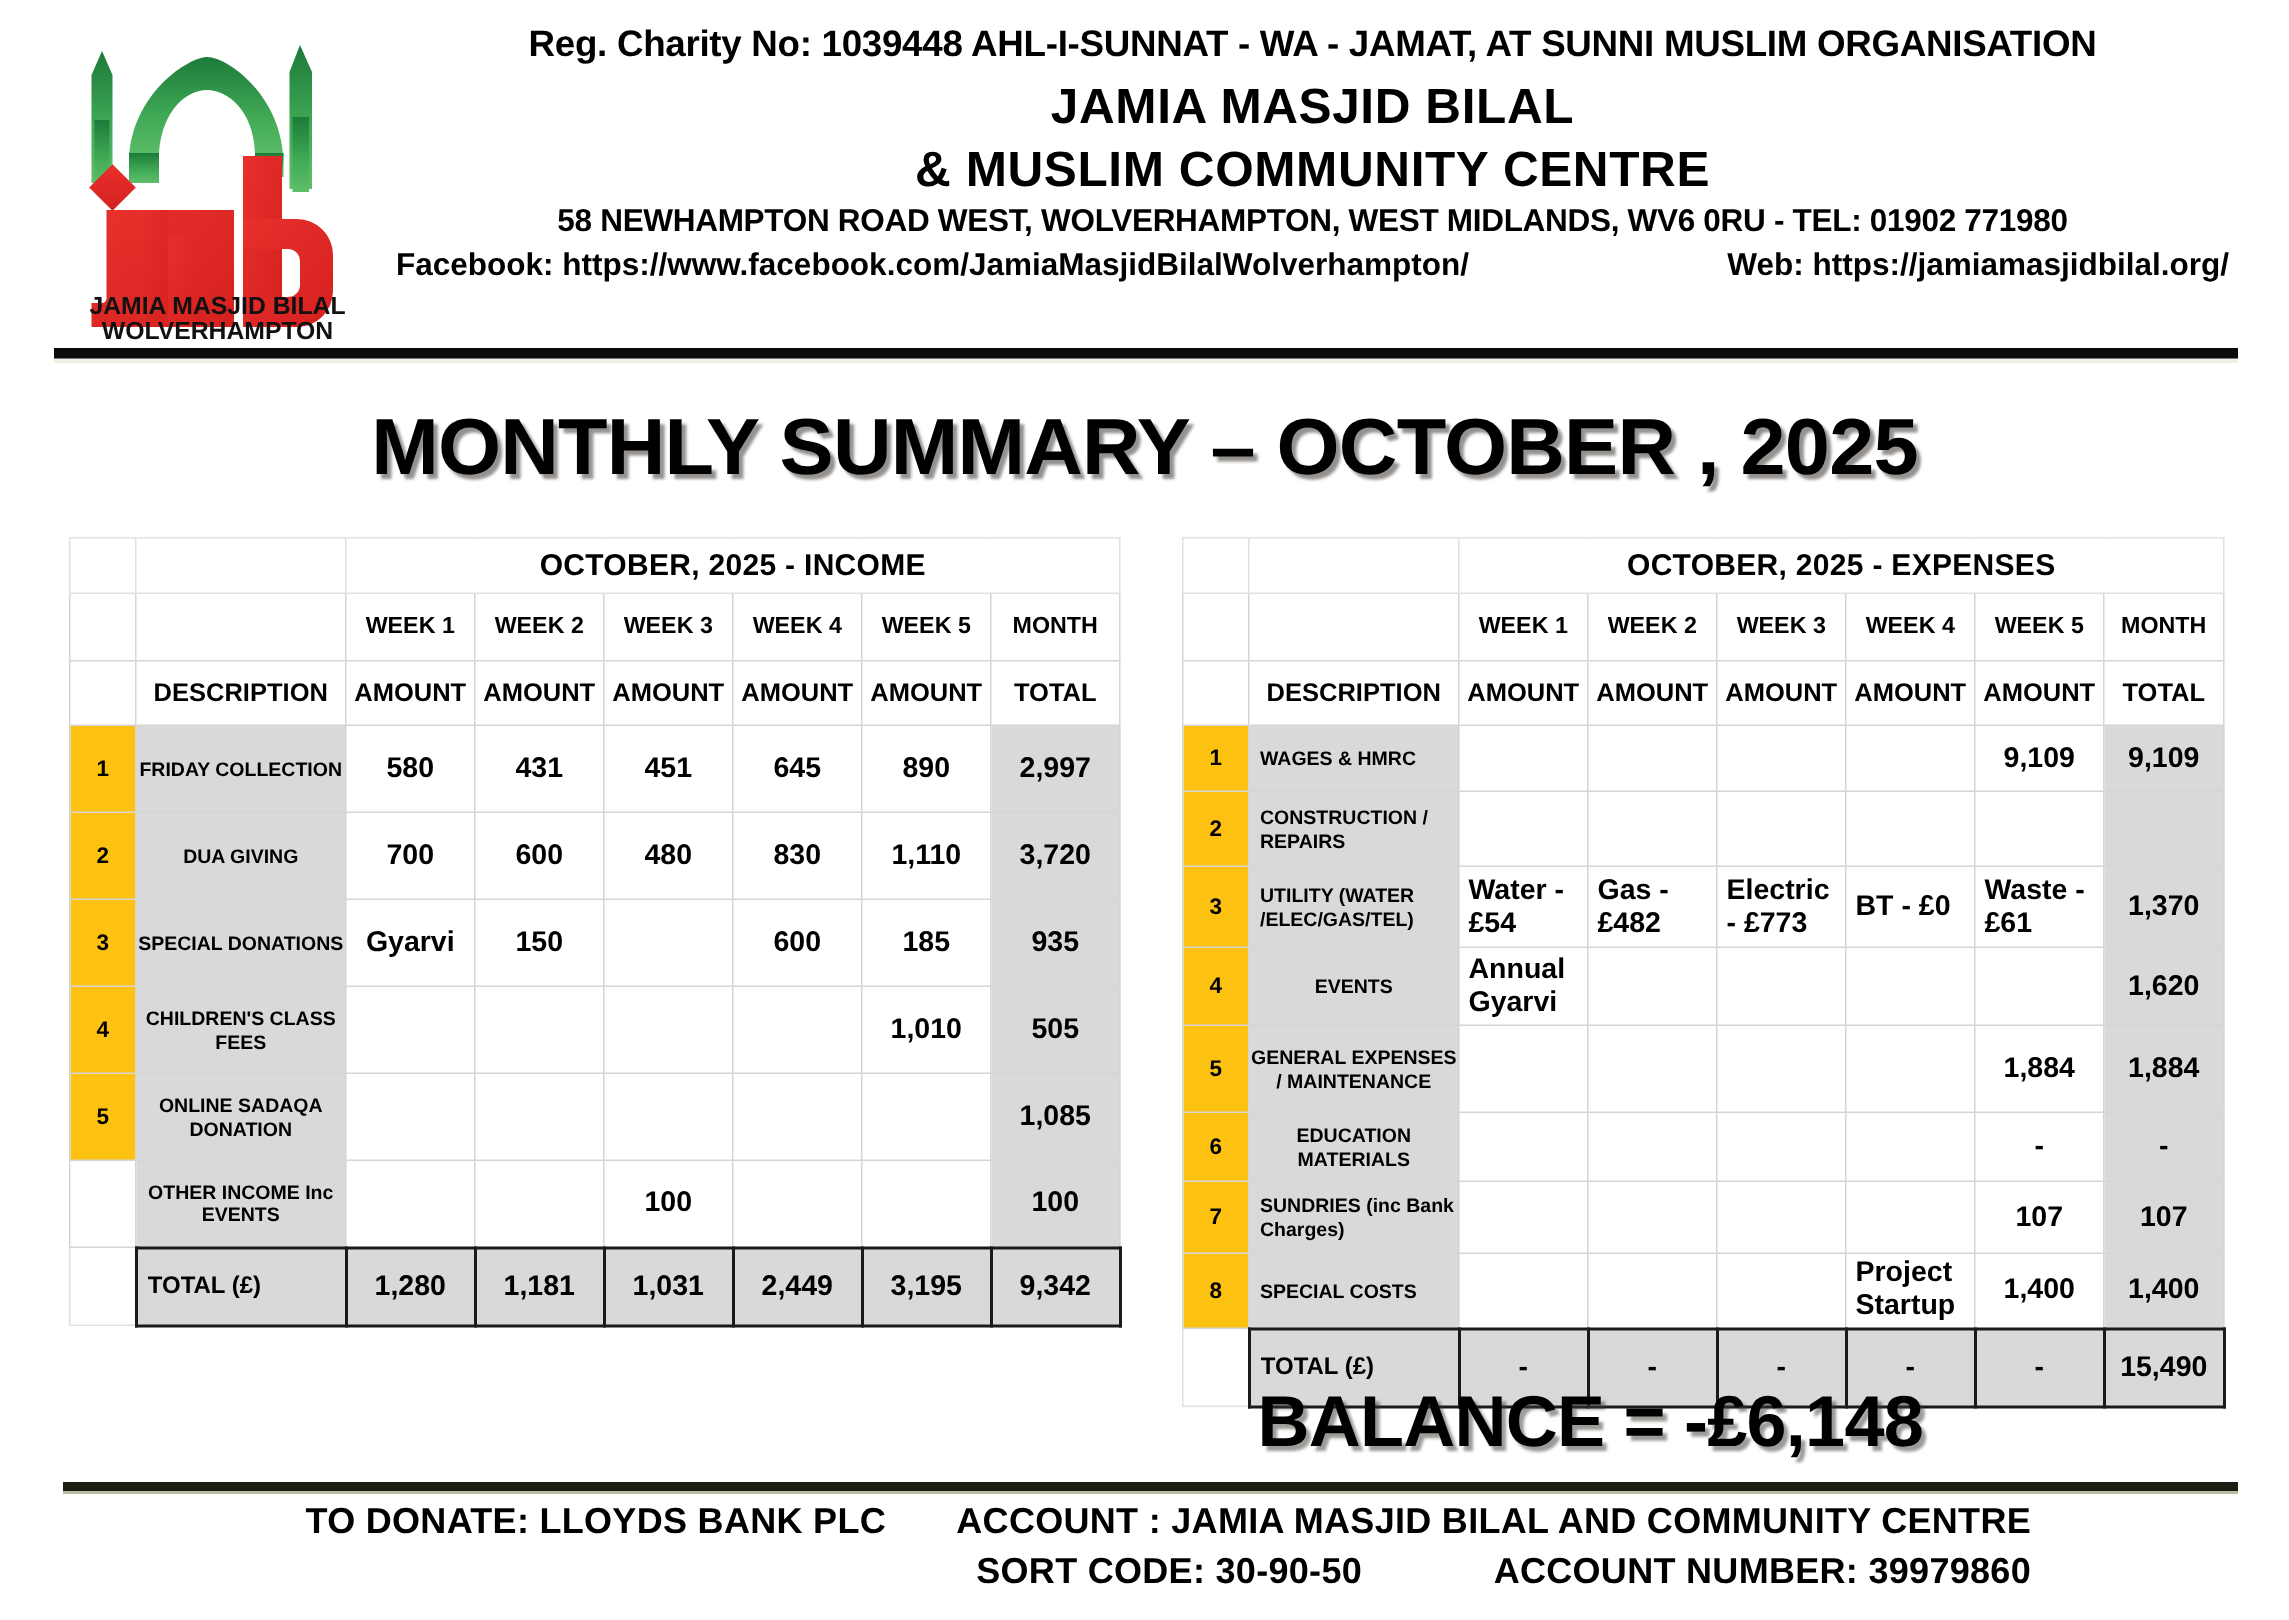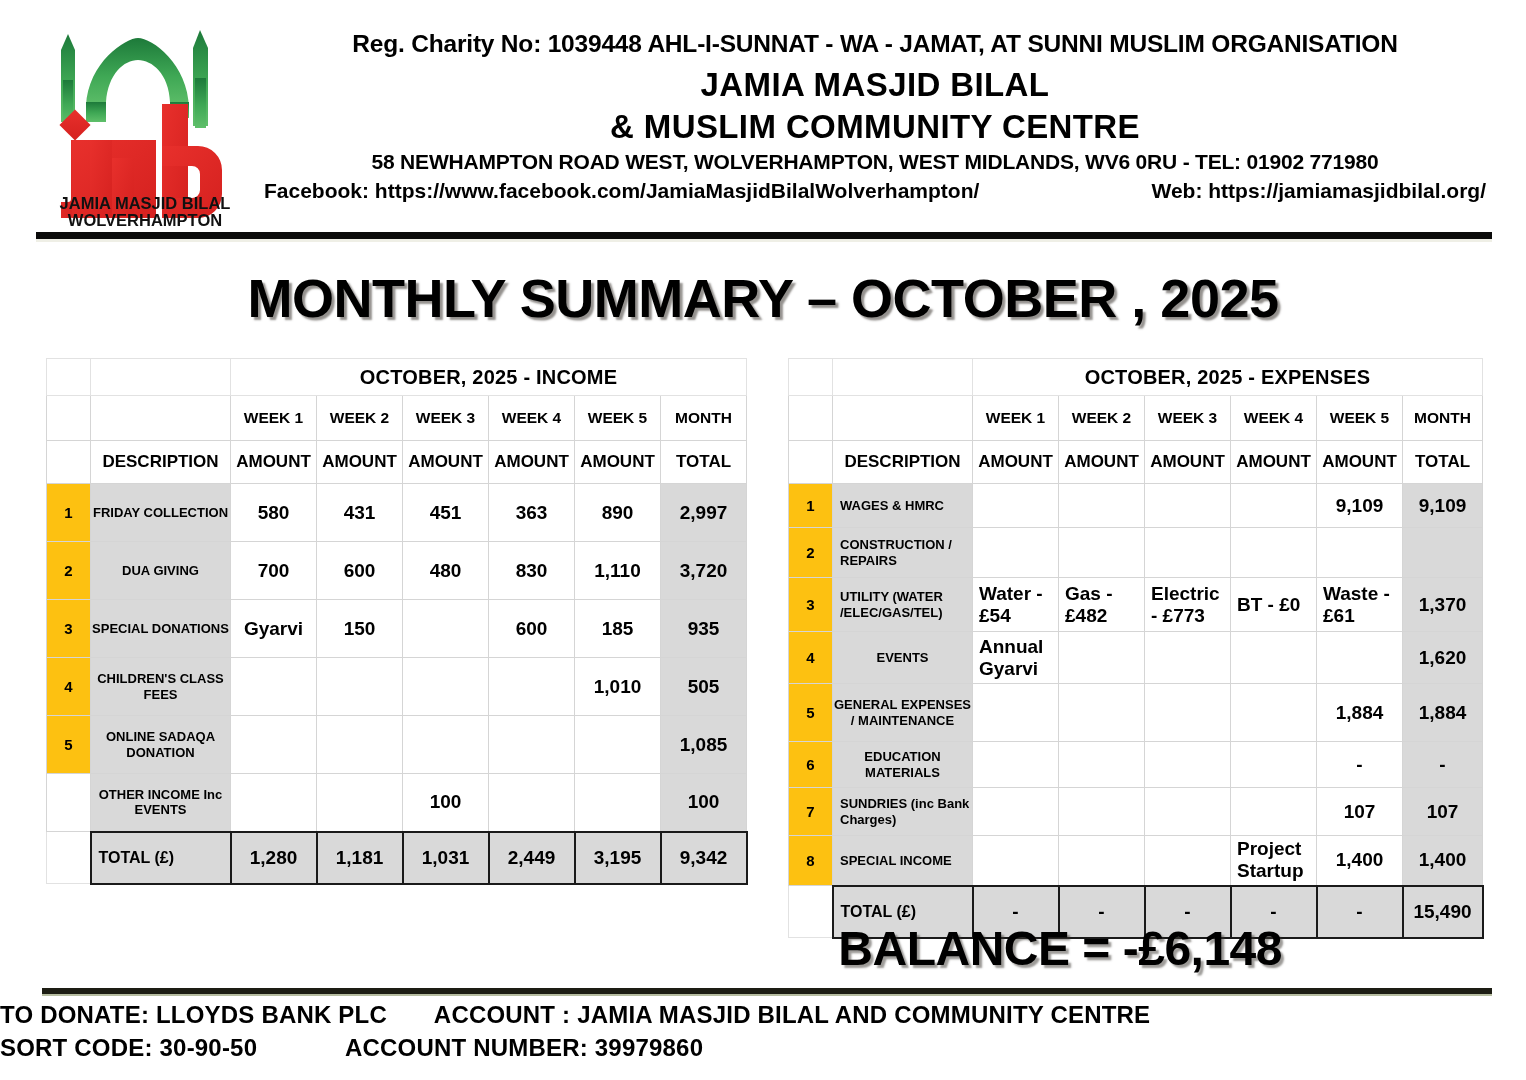--- a/index.html
+++ b/index.html
@@ -25,21 +25,21 @@
   }
   #logo {
     position: absolute;
     left: 42px; top: 22px;
     width: 200px; height: 212px;
   }
   #logo svg { display: block; }
 
   #header-text {
     position: absolute;
-    left: 250px; top: 30px;
+    left: 250px; top: 16px;
     width: 1250px;
     text-align: center;
   }
   .hdr-line1 {
     font-size: 24.5px;
     font-weight: bold;
     letter-spacing: -0.2px;
     white-space: nowrap;
     margin-bottom: 6px;
   }
@@ -206,21 +206,21 @@
     position: absolute;
     left: 42px; top: 988px;
     width: 1450px; height: 6px;
     background: #1d1d14;
     border-bottom: 2px solid #b7bda1;
   }
   #footer {
     position: absolute;
     left: 0; top: 998px;
     width: 1354px;
-    text-align: left;
+    text-align: right;
     font-size: 24px;
     font-weight: bold;
     letter-spacing: 0.2px;
     line-height: 1.38;
     white-space: nowrap;
   }
   #footer .f-row1 { display: block; }
   #footer .f-row2 { display: block; }
   #footer .sp { display: inline-block; width: 34px; }
 </style>
@@ -320,21 +320,21 @@
       <td class="hdr-desc">AMOUNT</td>
       <td class="hdr-desc">TOTAL</td>
     </tr>
 
     <tr style="height:58px">
       <td class="idx">1</td>
       <td class="desc">FRIDAY COLLECTION</td>
       <td class="amt">580</td>
       <td class="amt">431</td>
       <td class="amt">451</td>
-      <td class="amt">363</td>
+      <td class="amt">645</td>
       <td class="amt">890</td>
       <td class="mtotal">2,997</td>
     </tr>
     <tr style="height:58px">
       <td class="idx">2</td>
       <td class="desc">DUA GIVING</td>
       <td class="amt">700</td>
       <td class="amt">600</td>
       <td class="amt">480</td>
       <td class="amt">830</td>
@@ -498,21 +498,21 @@
       <td class="desc left">SUNDRIES (inc Bank Charges)</td>
       <td class="amt"></td>
       <td class="amt"></td>
       <td class="amt"></td>
       <td class="amt"></td>
       <td class="amt">107</td>
       <td class="mtotal">107</td>
     </tr>
     <tr style="height:50px">
       <td class="idx">8</td>
-      <td class="desc left">SPECIAL INCOME</td>
+      <td class="desc left">SPECIAL COSTS</td>
       <td class="amt"></td>
       <td class="amt"></td>
       <td class="amt"></td>
       <td class="amt note">Project Startup</td>
       <td class="amt">1,400</td>
       <td class="mtotal">1,400</td>
     </tr>
 
     <tr class="totrow" style="height:52px">
       <td class="blankidx"></td>

